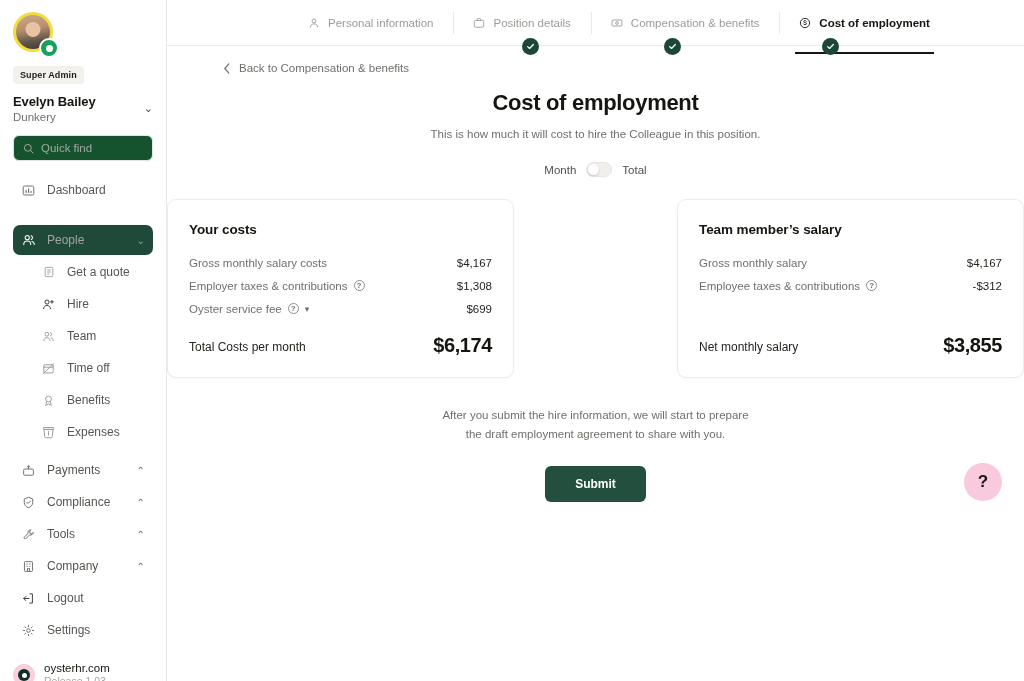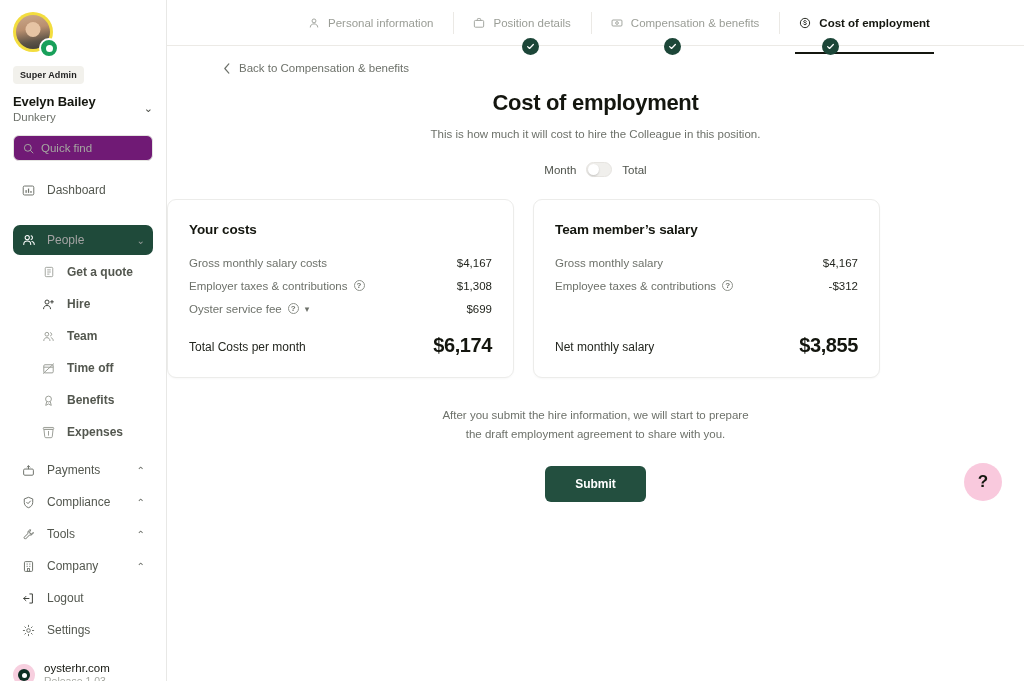--- a/index.html
+++ b/index.html
@@ -57,37 +57,37 @@
   }
   .user-name-row { display:flex; align-items:center; justify-content:space-between; margin-top:10px; }
   .user-name { font-size: 13px; font-weight: 700; color: #14160f; letter-spacing: -.1px; }
   .user-org { font-size: 11.5px; color: #6d716a; margin-top: 2px; }
   .chev { color:#4a4d46; font-size:11px; line-height:1; }
 
   .search-box {
     margin: 12px 0 0 0; height: 26px;
     border: 1px solid #e4e4e1; border-radius: 6px;
     display: flex; align-items: center; gap: 7px;
-    padding: 0 9px; background:#701a75;
+    padding: 0 9px; background:#14532d;
   }
   .search-box svg { flex: 0 0 auto; }
   .search-ph { font-size: 11.5px; color: #a5a8a1; }
 
   .nav { margin-top: 14px; padding: 0 13px; flex: 1 1 auto; }
   .nav-item {
     display: flex; align-items: center; gap: 11px;
     height: 30px; padding: 0 8px; border-radius: 7px;
     font-size: 12px; color: #53574f; cursor: pointer;
     margin-bottom: 2px;
   }
   .nav-item .ico { width:15px; height:15px; display:flex;align-items:center;justify-content:center; flex:0 0 15px;}
   .nav-item.active { background: #1f4a3a; color: #a3a3a3; margin-top: 20px; }
   .nav-item .sp { margin-left: auto; font-size: 10px; opacity:.9; }
   .nav-sub { padding-left: 20px; }
-  .nav-sub .nav-item { gap: 11px; height: 30px; font-weight: bold; }
+  .nav-sub .nav-item { gap: 11px; height: 30px; }
   .nav-group-gap { height: 6px; }
 
   .sb-bottom { padding: 0 13px 14px 13px; }
   .brand-row { display:flex; align-items:center; gap:9px; margin-top: 16px; }
   .brand-logo {
     width: 22px; height: 22px; border-radius: 50%;
     background: #f7cfdf; display:flex; align-items:center;justify-content:center;
   }
   .brand-logo i { width:12px;height:12px;border-radius:50%;background:#0d2f24;display:block;position:relative;}
   .brand-logo i::after{content:"";position:absolute;left:3.5px;top:3.5px;width:5px;height:5px;border-radius:50%;background:#fff;}
@@ -141,21 +141,21 @@
   .switch {
     width:26px; height:15px; border-radius:999px; background:#f0efec;
     border:1px solid #e6e4e0; position:relative; cursor:pointer;
   }
   .switch .knob {
     position:absolute; left:1px; top:1px; width:11px; height:11px;
     border-radius:50%; background:#ffffff;
     box-shadow:0 1px 2px rgba(0,0,0,.18);
   }
 
-  .cards { display:flex; justify-content:flex-start; gap:19px; margin-top:22px; }
+  .cards { display:flex; justify-content:space-between; gap:19px; margin-top:22px; }
   .card {
     width: 347px; background:#fff;
     border:1px solid #ececea; border-radius:9px;
     padding: 22px 21px 20px 21px;
     box-shadow: 0 1px 2px rgba(16,24,40,.03);
   }
   .card-title { font-size:13.5px; font-weight:700; color:#14160f; letter-spacing:-.1px;}
   .rows { margin-top:14px; }
   .row { display:flex; align-items:center; justify-content:space-between; height:23px; }
   .row .lbl { font-size:11.5px; color:#6d716a; display:flex; align-items:center; gap:6px;}

